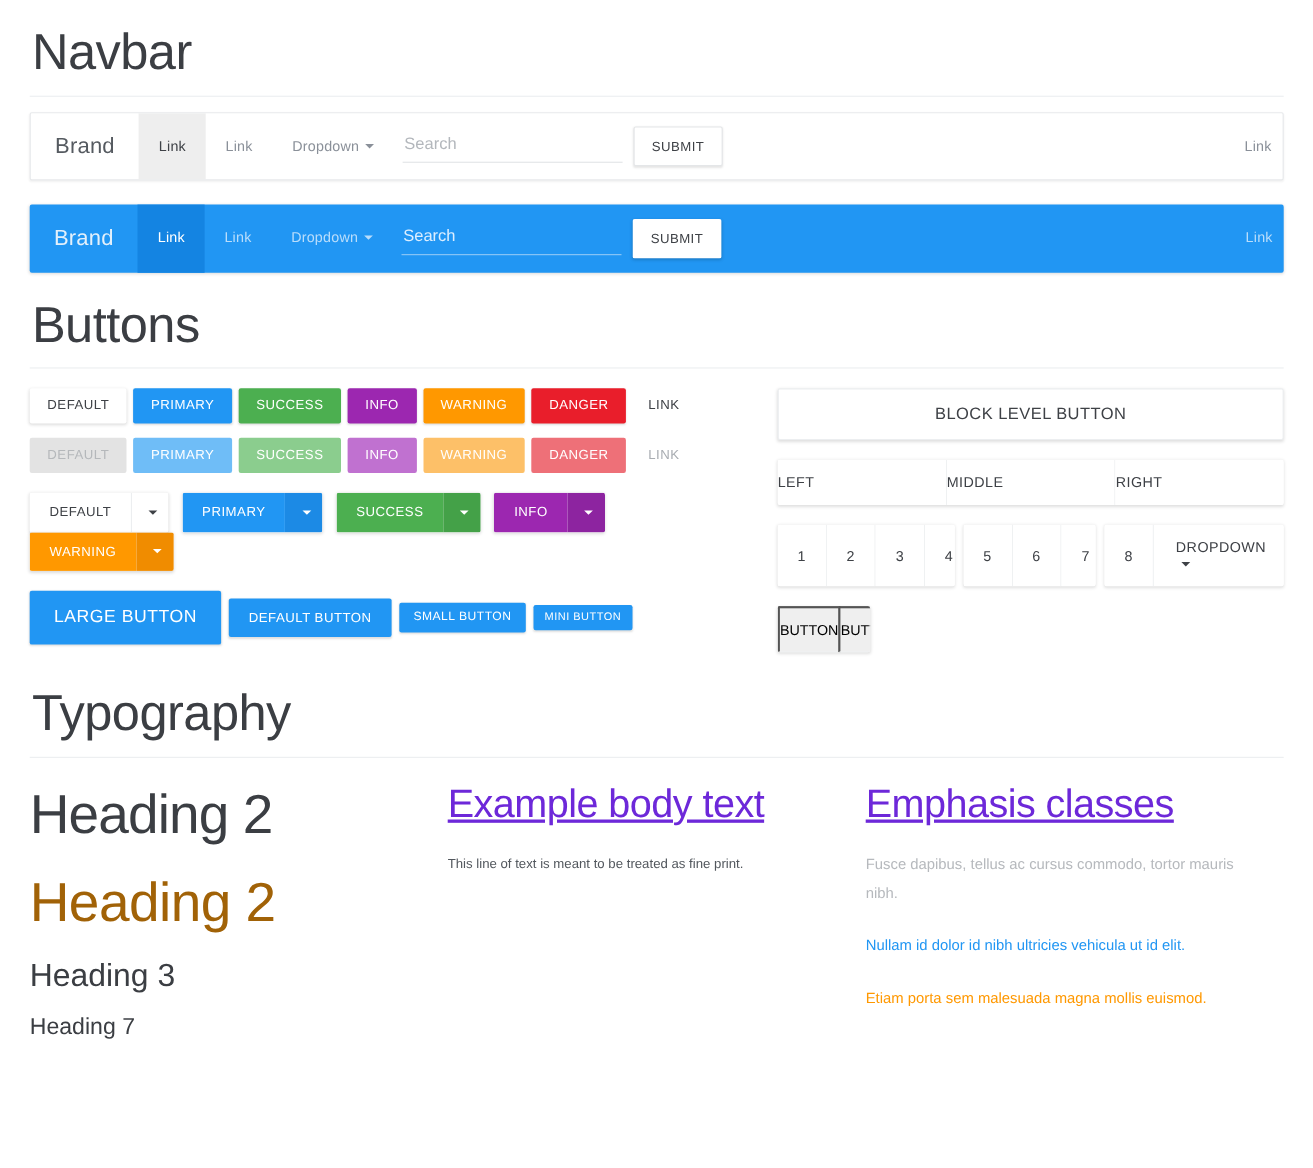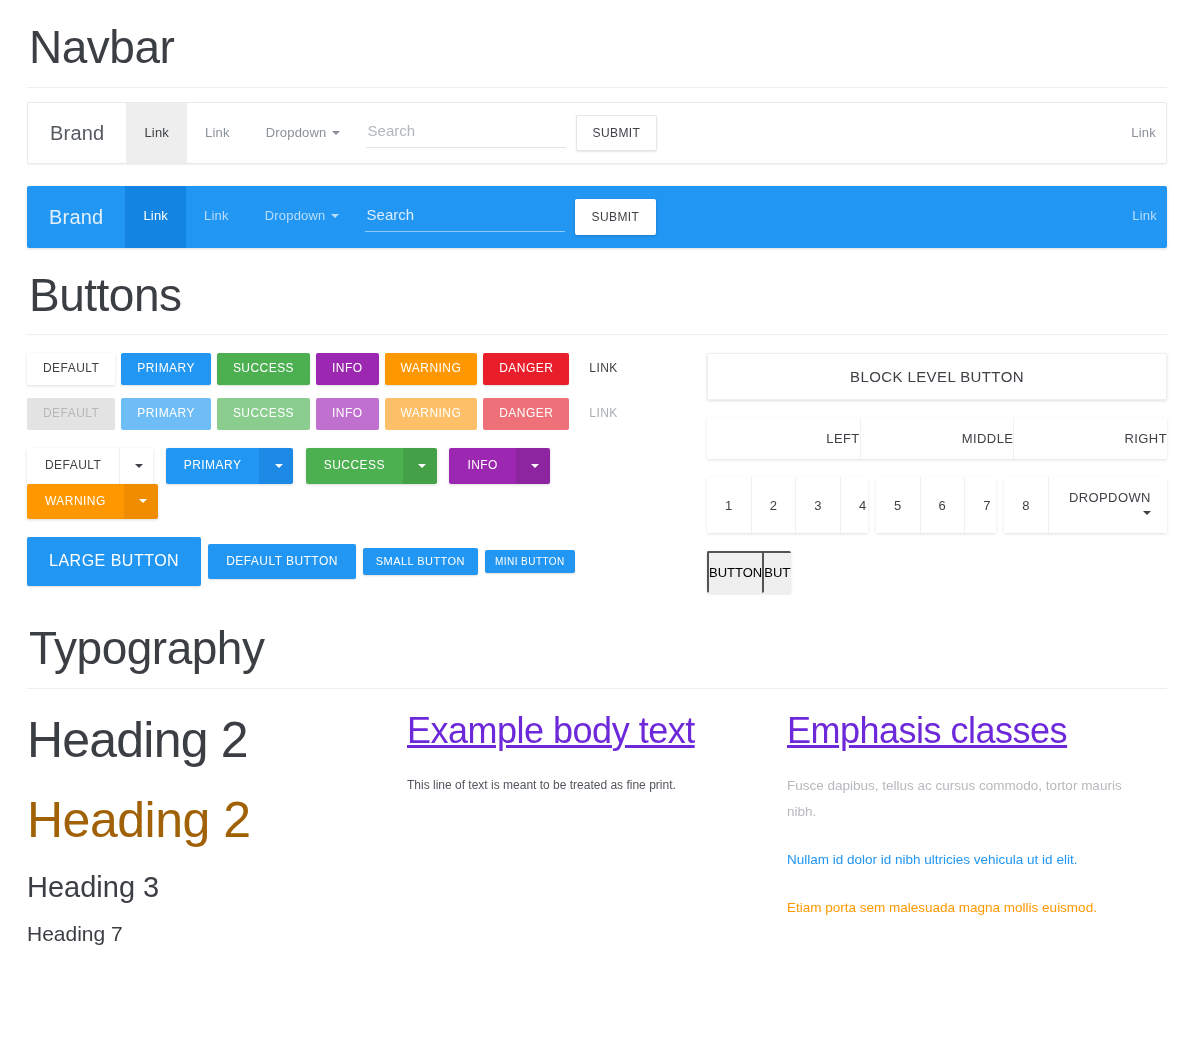--- a/index.html
+++ b/index.html
@@ -169,21 +169,21 @@
     cursor: pointer; font-family: "Liberation Sans", sans-serif;
   }
   .btn-group {
     display: inline-flex; border-radius: 2px; overflow: hidden;
     box-shadow: 0 1px 3px rgba(0,0,0,.13); background: #fff;
   }
   .btn-group .gbtn {
     background: #fff; color: #3e4146; border: 0;
     border-right: 1px solid #eff1f2;
     padding: 13px 0; font-size: 13px; letter-spacing: .4px;
-    cursor: pointer; text-align: right;
+    cursor: pointer; text-align: left;
     font-family: "Liberation Sans", sans-serif;
   }
   .btn-group .gbtn:last-child { border-right: 0; }
   .group-thirds { display: flex; width: 100%; margin-top: 18px; }
   .group-thirds .btn-group { flex: 1; }
   .group-thirds .gbtn { flex: 1; }
 
   .pager-wrap { display: flex; gap: 8px; margin-top: 18px; }
   .pager-wrap .gbtn { padding: 13px 18px; }
   .pager-wrap .gbtn.dd { padding: 13px 20px; }

